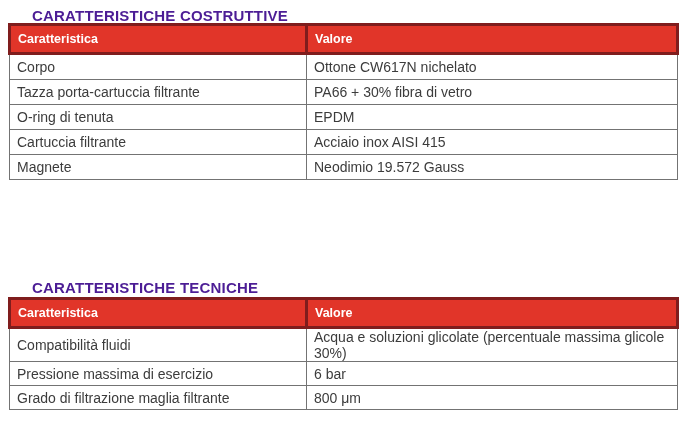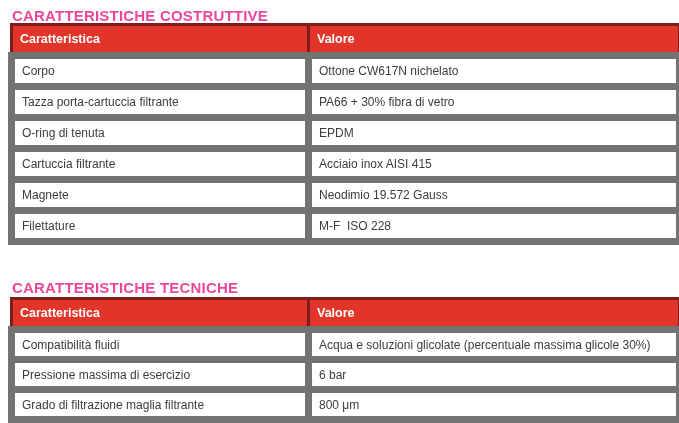--- a/index.html
+++ b/index.html
@@ -9,27 +9,27 @@
   .page {
     position: relative;
     width: 679px;
     height: 423px;
     background: #ffffff;
     overflow: hidden;
     font-family: "Liberation Sans", sans-serif;
   }
   .section-title {
     position: absolute;
-    left: 8px;
+    left: 28px;
     margin: 4px;
     font-family: "Liberation Sans", sans-serif;
     font-size: 15px;
     font-weight: bold;
     letter-spacing: 0.2px;
-    color: #ec4899;
+    color: #4c1d95;
     white-space: nowrap;
   }
   #title-costruttive { top: 3px; }
   #title-tecniche   { top: 275px; }
 
   table.spec-table {
     position: absolute;
     left: 8px;
     width: 668px;
     border-collapse: collapse;
@@ -47,24 +47,24 @@
     border: 3px solid #7f1d1d;
     color: #ffffff;
     font-size: 12.5px;
     font-weight: bold;
     text-align: left;
     padding: 0 6px 0 7px;
     white-space: nowrap;
     overflow: hidden;
   }
   .spec-table td {
-    border: 7px solid #737373;
+    border: 1px solid #737373;
     background: #ffffff;
     color: #3C3C3C;
-    font-size: 12px;
+    font-size: 14px;
     text-align: left;
     vertical-align: middle;
     padding: 0 6px 0 7px;
     white-space: pre-wrap;
     overflow: hidden;
   }
   #table-costruttive td { height: 24px; }
   #table-tecniche    td { height: 23px; margin-top: 36px; }
 </style>
 </head>
@@ -99,24 +99,20 @@
         <td>EPDM</td>
       </tr>
       <tr>
         <td>Cartuccia filtrante</td>
         <td>Acciaio inox AISI 415</td>
       </tr>
       <tr>
         <td>Magnete</td>
         <td>Neodimio 19.572 Gauss</td>
       </tr>
-      <tr>
-        <td>Filettature</td>
-        <td>M-F  ISO 228</td>
-      </tr>
     </tbody>
   </table>
 
   <h1 id="title-tecniche" class="section-title">CARATTERISTICHE TECNICHE</h1>
 
   <table id="table-tecniche" class="spec-table">
     <colgroup>
       <col class="col-caratteristica">
       <col class="col-valore">
     </colgroup>

